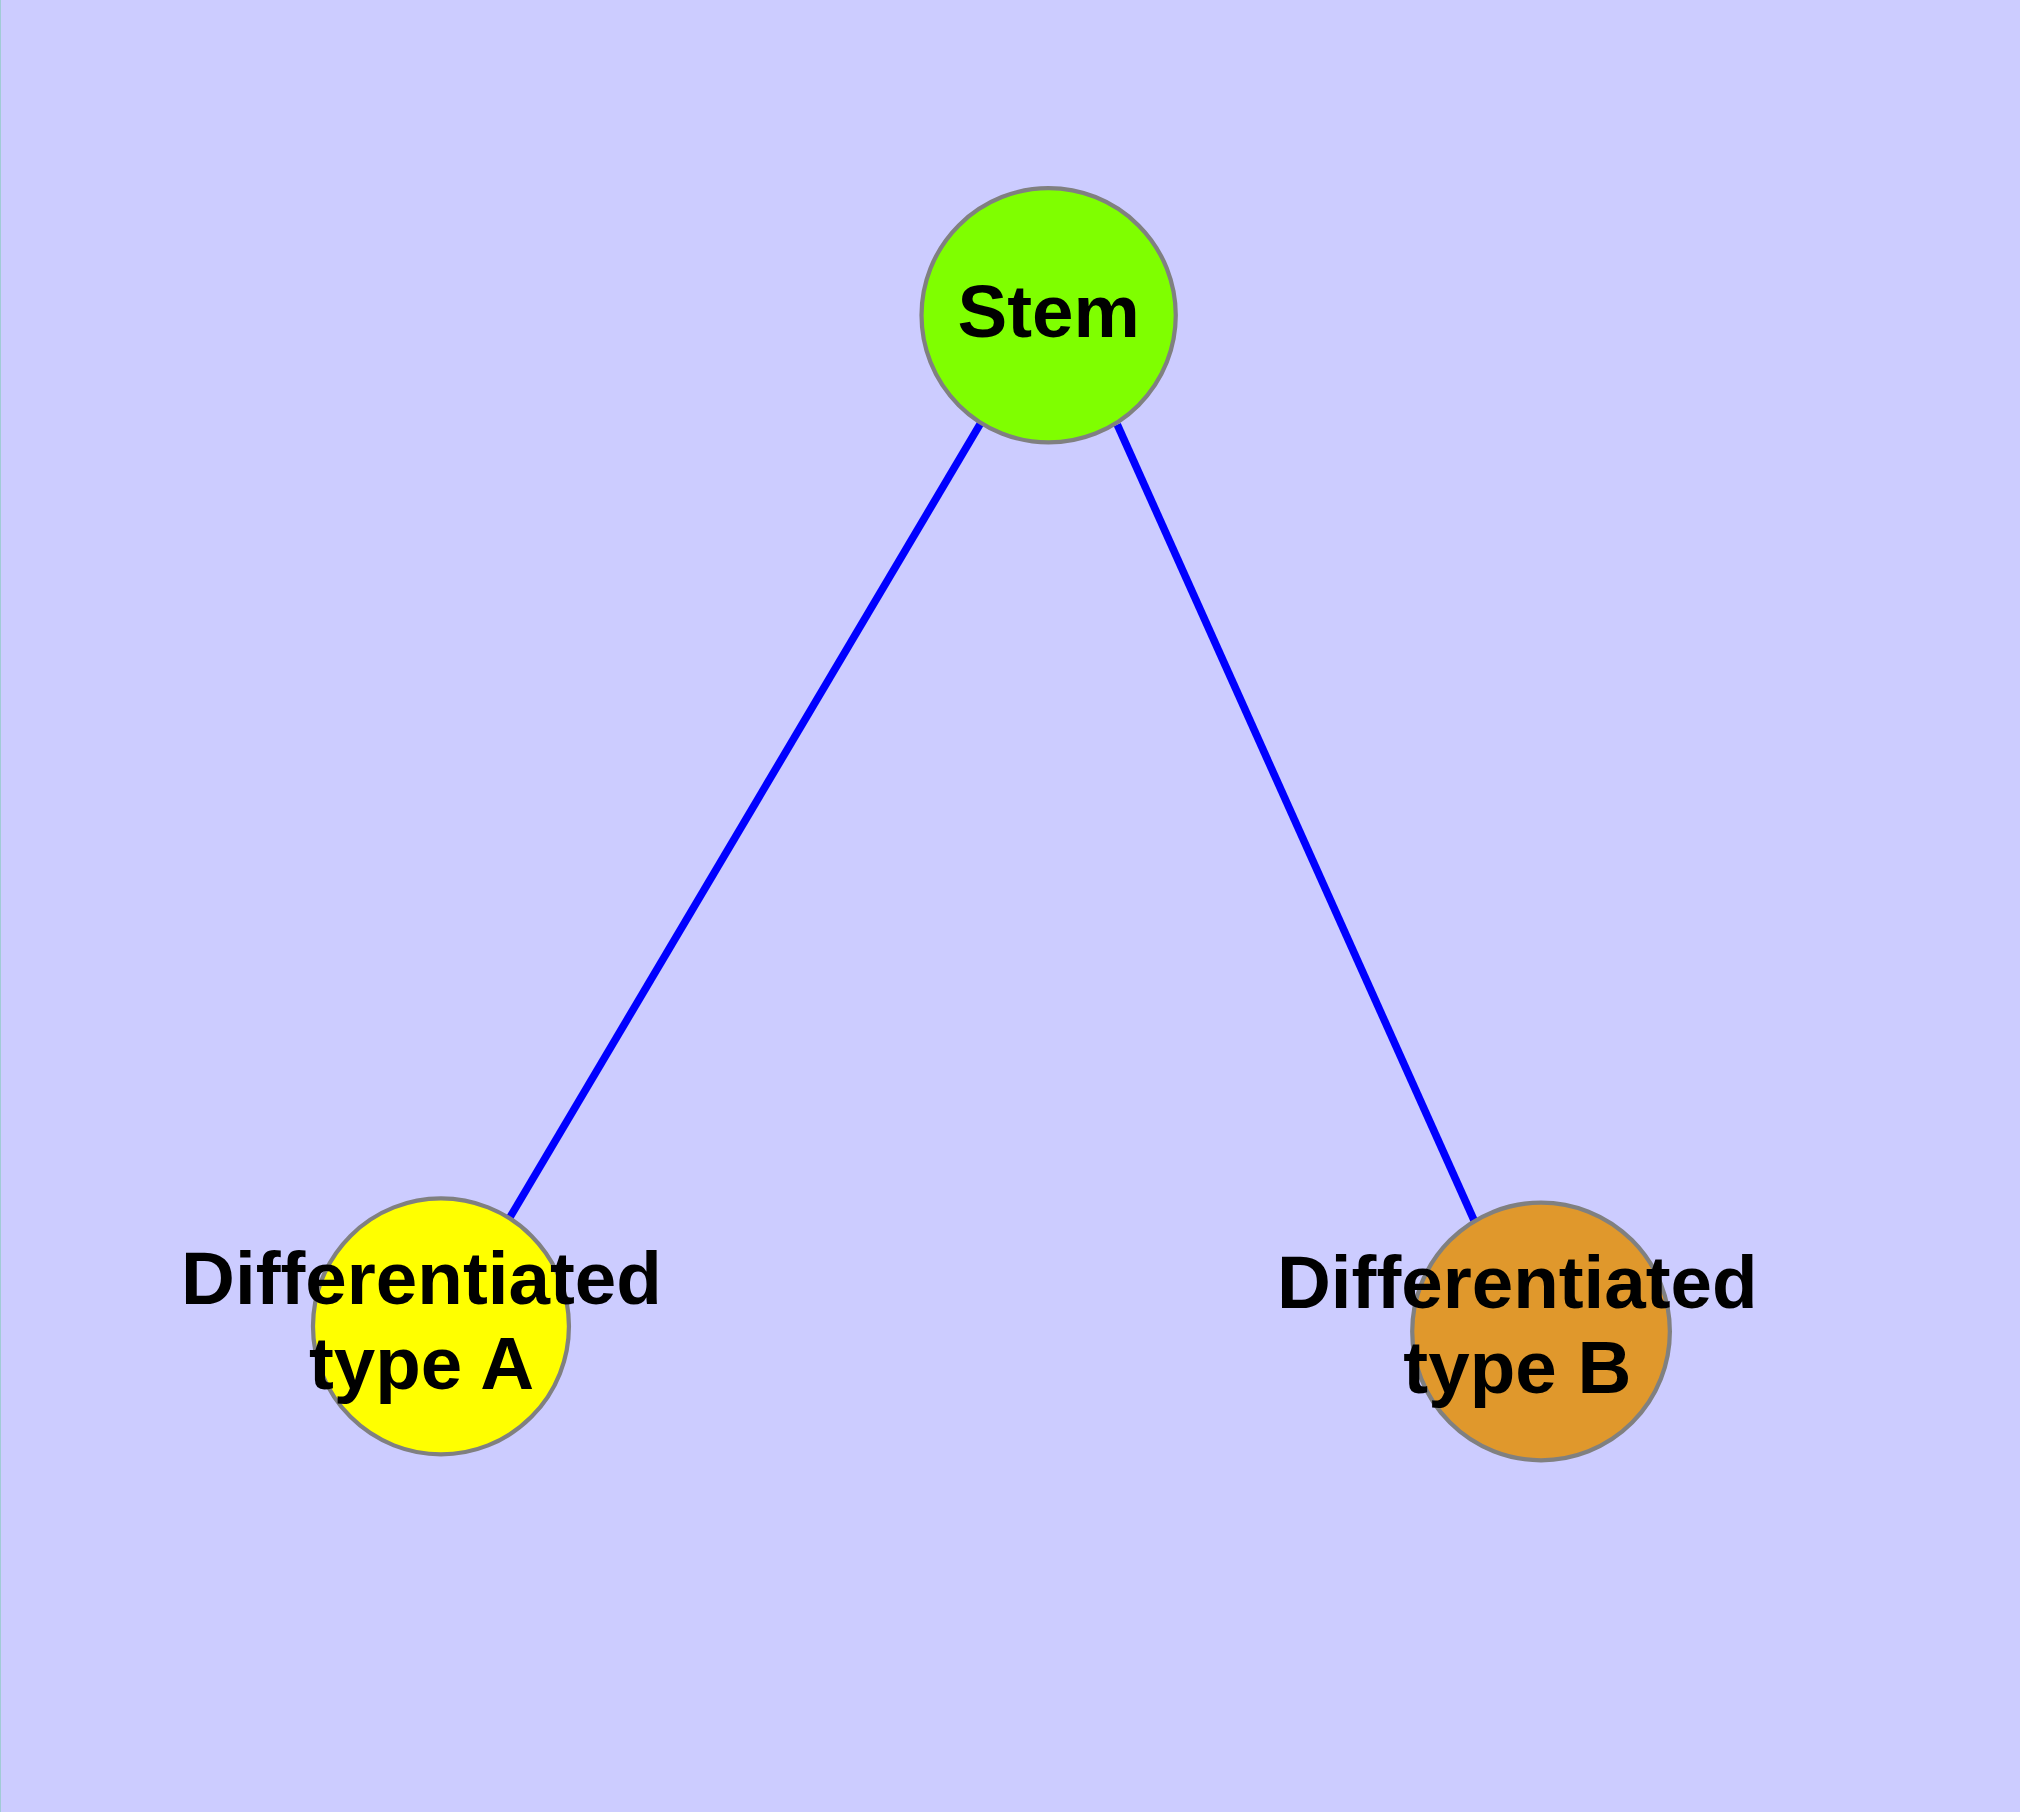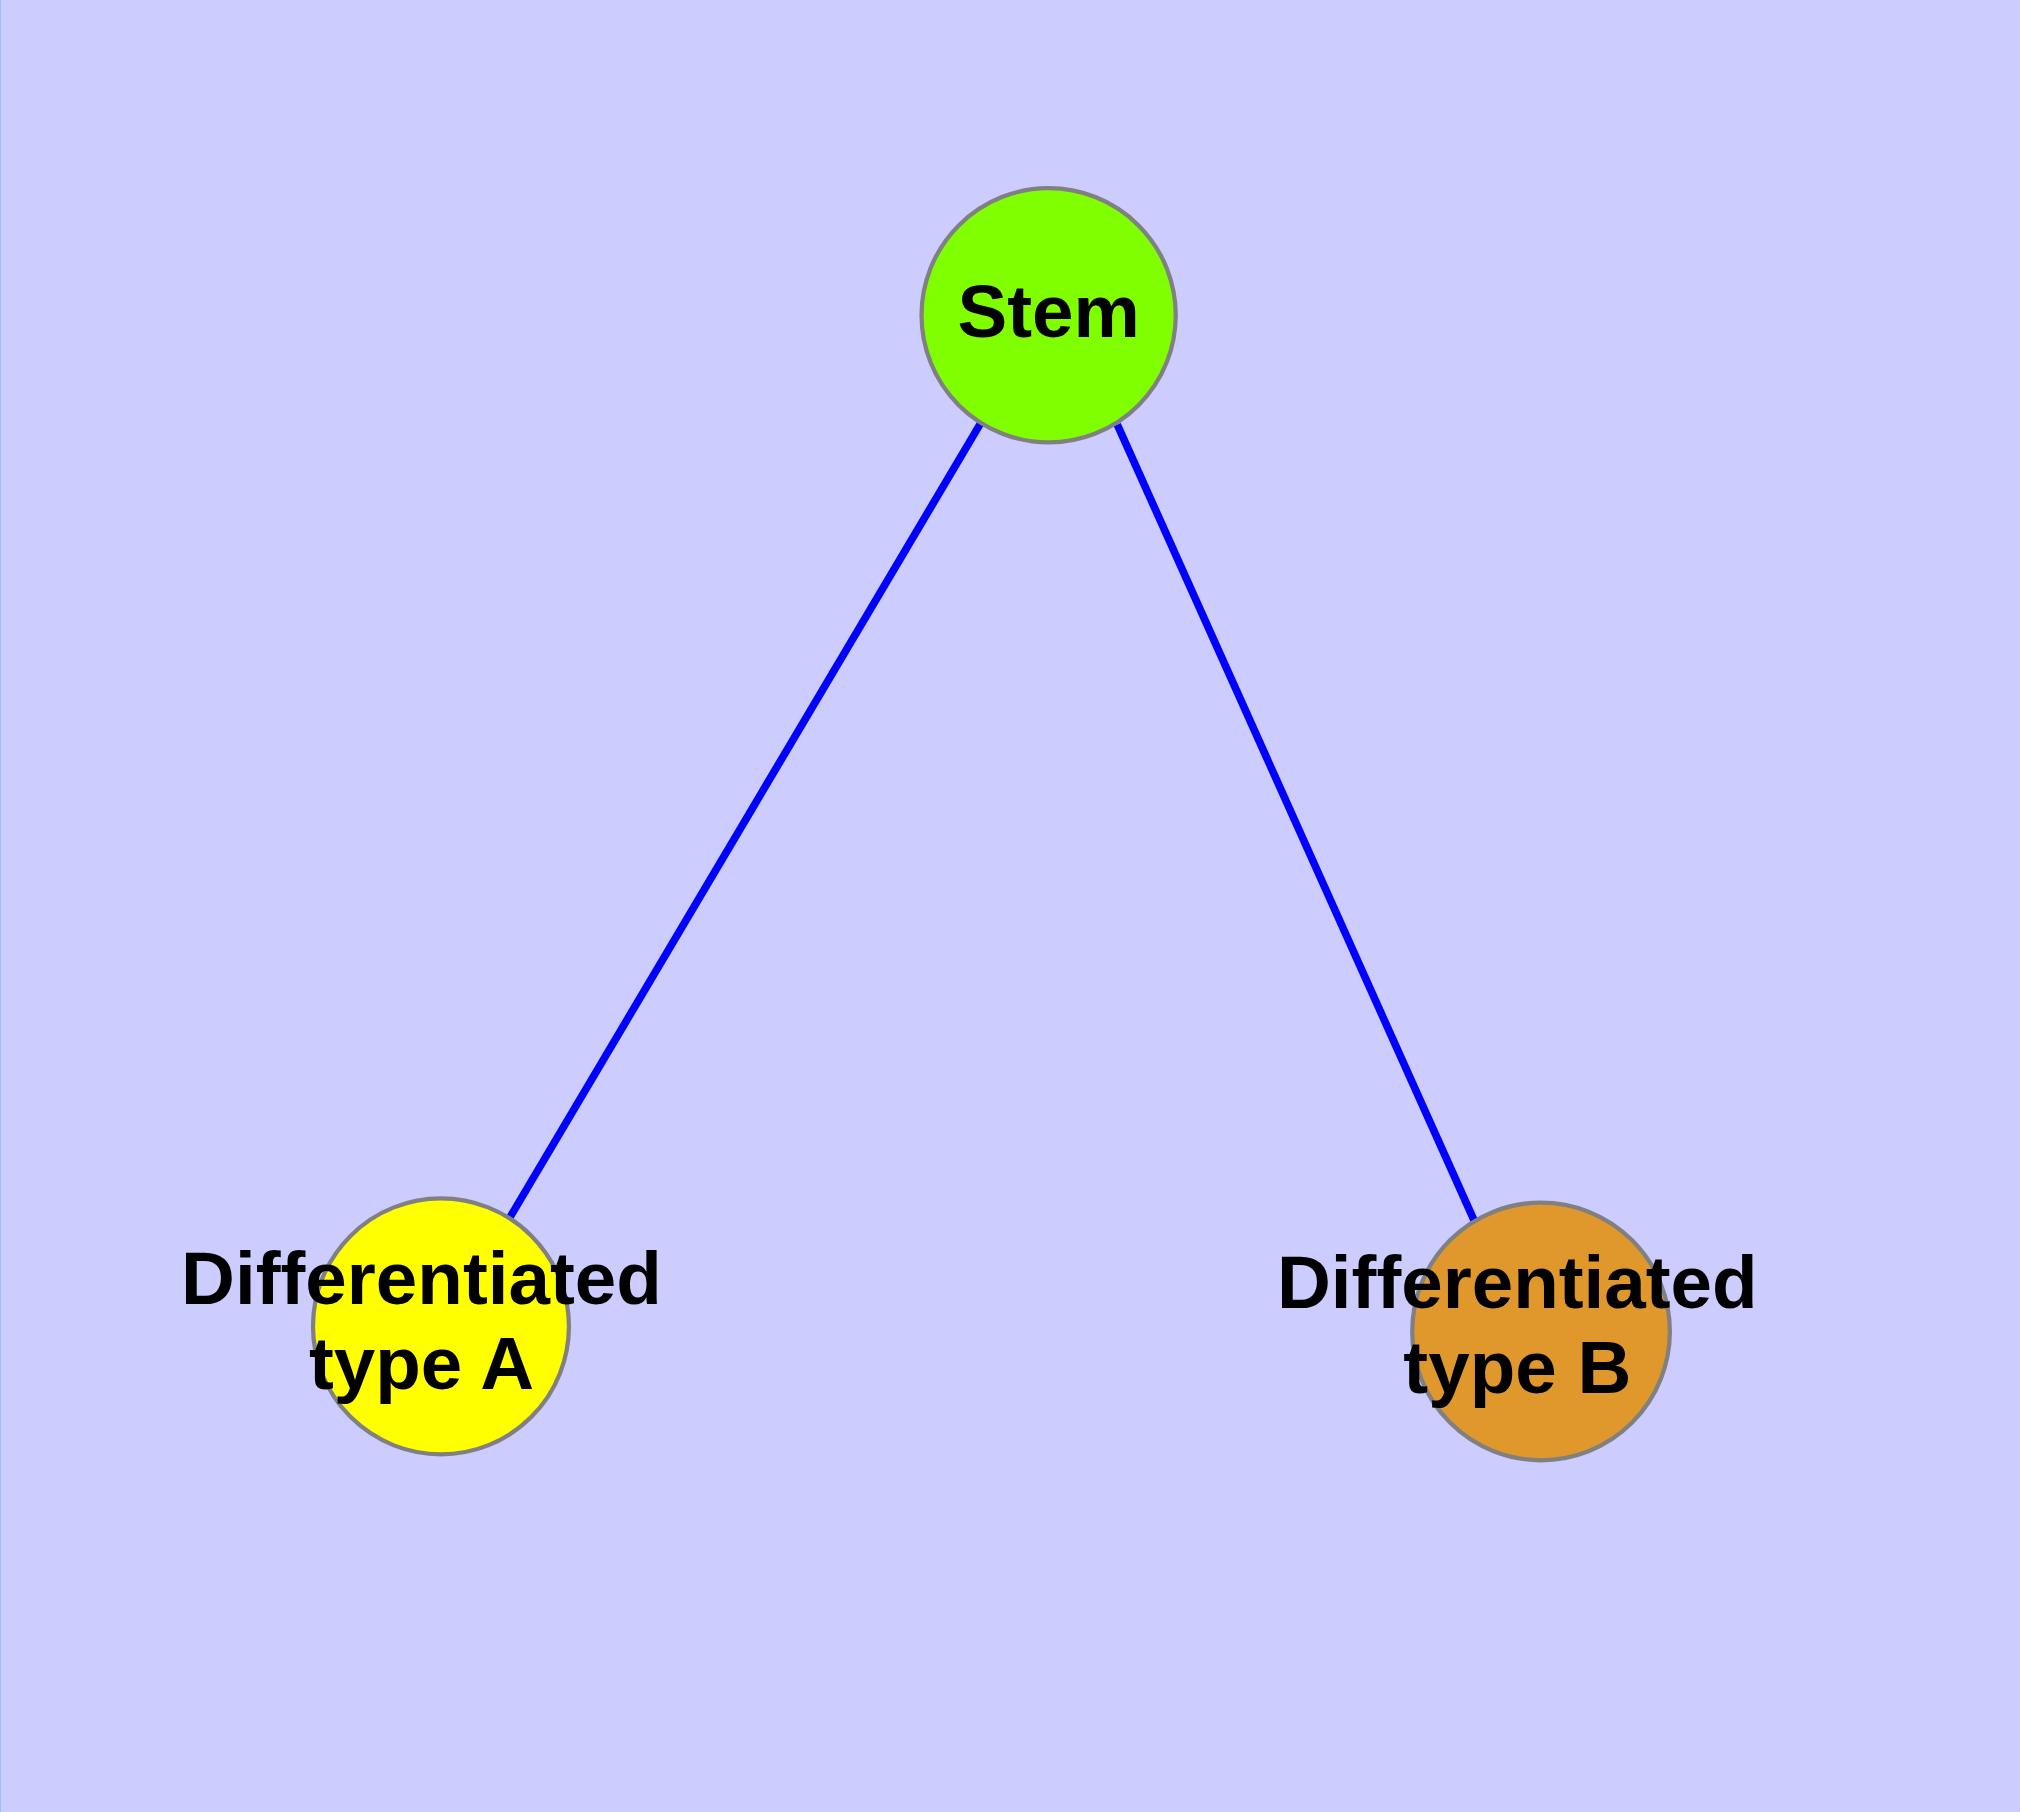--- a/index.html
+++ b/index.html
@@ -31,21 +31,21 @@
     font-weight: bold;
     fill: #000000;
     text-anchor: middle;
     dominant-baseline: middle;
     paint-order: normal;
   }
 </style>
 </head>
 <body style="background: rgb(204, 204, 255);">
 
-<div id="canvas" style="width: 1771px; height: 1812px; background: #0ea5e9;">
+<div id="canvas" style="width: 1771px; height: 1812px; background: #22c55e;">
   <svg id="graph-svg" viewBox="0 0 2384 2138" xmlns="http://www.w3.org/2000/svg">
 
     <rect id="bg-rect" x="0" y="0" width="2384" height="2138" fill="#ccccff"></rect>
 
     <g id="edges-layer">
       <line id="edge-stem-to-diff-a" x1="1157" y1="499" x2="601" y2="1437" stroke="#0000ff" stroke-width="9" stroke-linecap="butt"></line>
       <line id="edge-stem-to-diff-b" x1="1318" y1="501" x2="1739" y2="1440" stroke="#0000ff" stroke-width="9" stroke-linecap="butt"></line>
     </g>
 
     <g id="nodes-layer">

